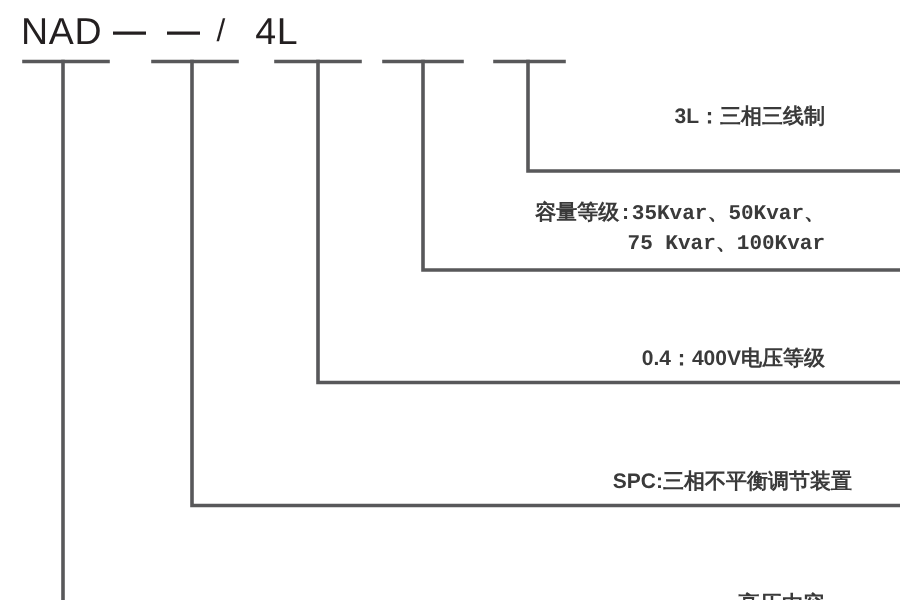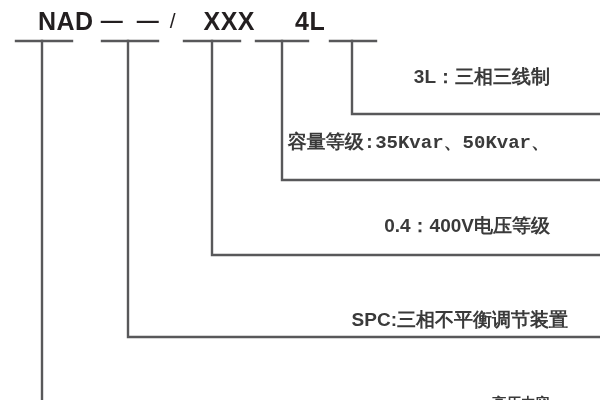--- a/index.html
+++ b/index.html
@@ -28,24 +28,23 @@
     top: 6px;
     left: 14px;
     width: 380px;
     height: 30px;
     display: flex;
     align-items: center;
     white-space: nowrap;
   }
   .code-seg {
     font-size: 25px;
-    font-weight: bold;
+    font-weight: normal;
     letter-spacing: 0.5px;
     line-height: 30px;
-    margin-left: 24px;
   }
   .code-dash {
     font-size: 22px;
     font-weight: bold;
     margin: 0 7px;
     line-height: 30px;
   }
   .code-slash {
     font-size: 21px;
     font-weight: normal;
@@ -53,21 +52,21 @@
     line-height: 30px;
   }
   .code-gap {
     display: inline-block;
     width: 16px;
   }
   
   .ann {
     position: absolute;
     white-space: nowrap;
-    font-size: 19px;
+    font-size: 14px;
     font-weight: bold;
     color: #3a3a3a;
     line-height: 20px;
   }
   .ann.r {
     text-align: right;
   }
   .ann-line {
     display: block;
   }
@@ -104,34 +103,34 @@
 
     <path d="M 42,41 L 42,400"></path>
   </g>
 </svg>
 
 <div class="code-row">
   <span class="code-seg">NAD</span>
   <span class="code-dash">—</span>
   <span class="code-dash">—</span>
   <span class="code-slash">/</span>
-  <span class="code-seg">XXX</span>
   <span class="code-gap"></span>
   <span class="code-seg">4L</span>
 </div>
 
 <div class="ann r" style="right:50px; top:67px;">
   <span class="ann-line">3L：三相三线制</span>
 </div>
 
 <div class="ann r" style="right:50px; top:133px;font-family:Liberation Mono, monospace;">
   <span class="ann-line">容量等级:35Kvar、50Kvar、</span>
+  <span class="ann-line">75 Kvar、100Kvar</span>
 </div>
 
-<div class="ann r" style="right:50px; top:216px;">
+<div class="ann r" style="right:50px; top:228px;">
   <span class="ann-line">0.4：400V电压等级</span>
 </div>
 
 <div class="ann r" style="right:32px; top:310px;">
   <span class="ann-line">SPC:三相不平衡调节装置</span>
 </div>
 
 <div class="cut" style="right:50px; top:393px;">
   <span class="ann-line">高压内容</span>
 </div>

